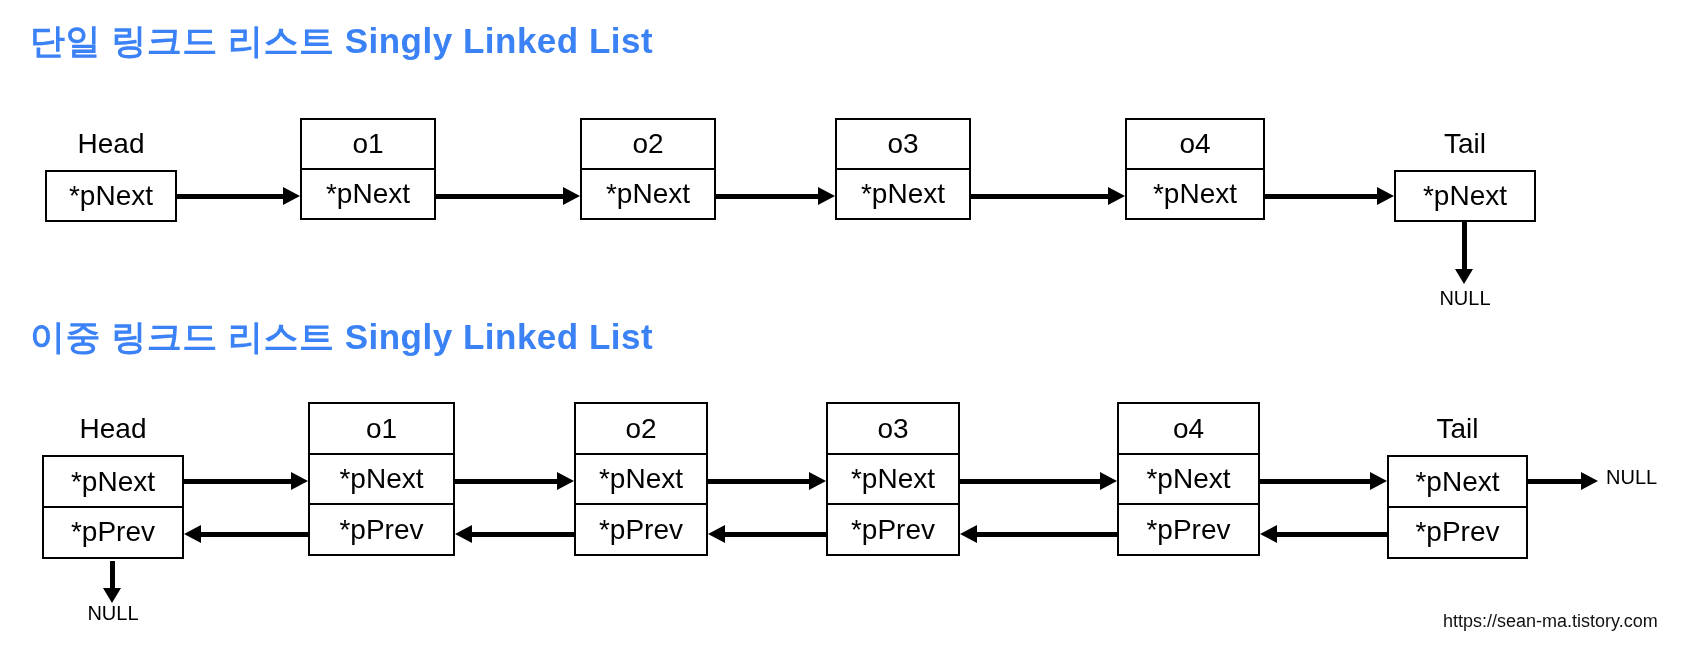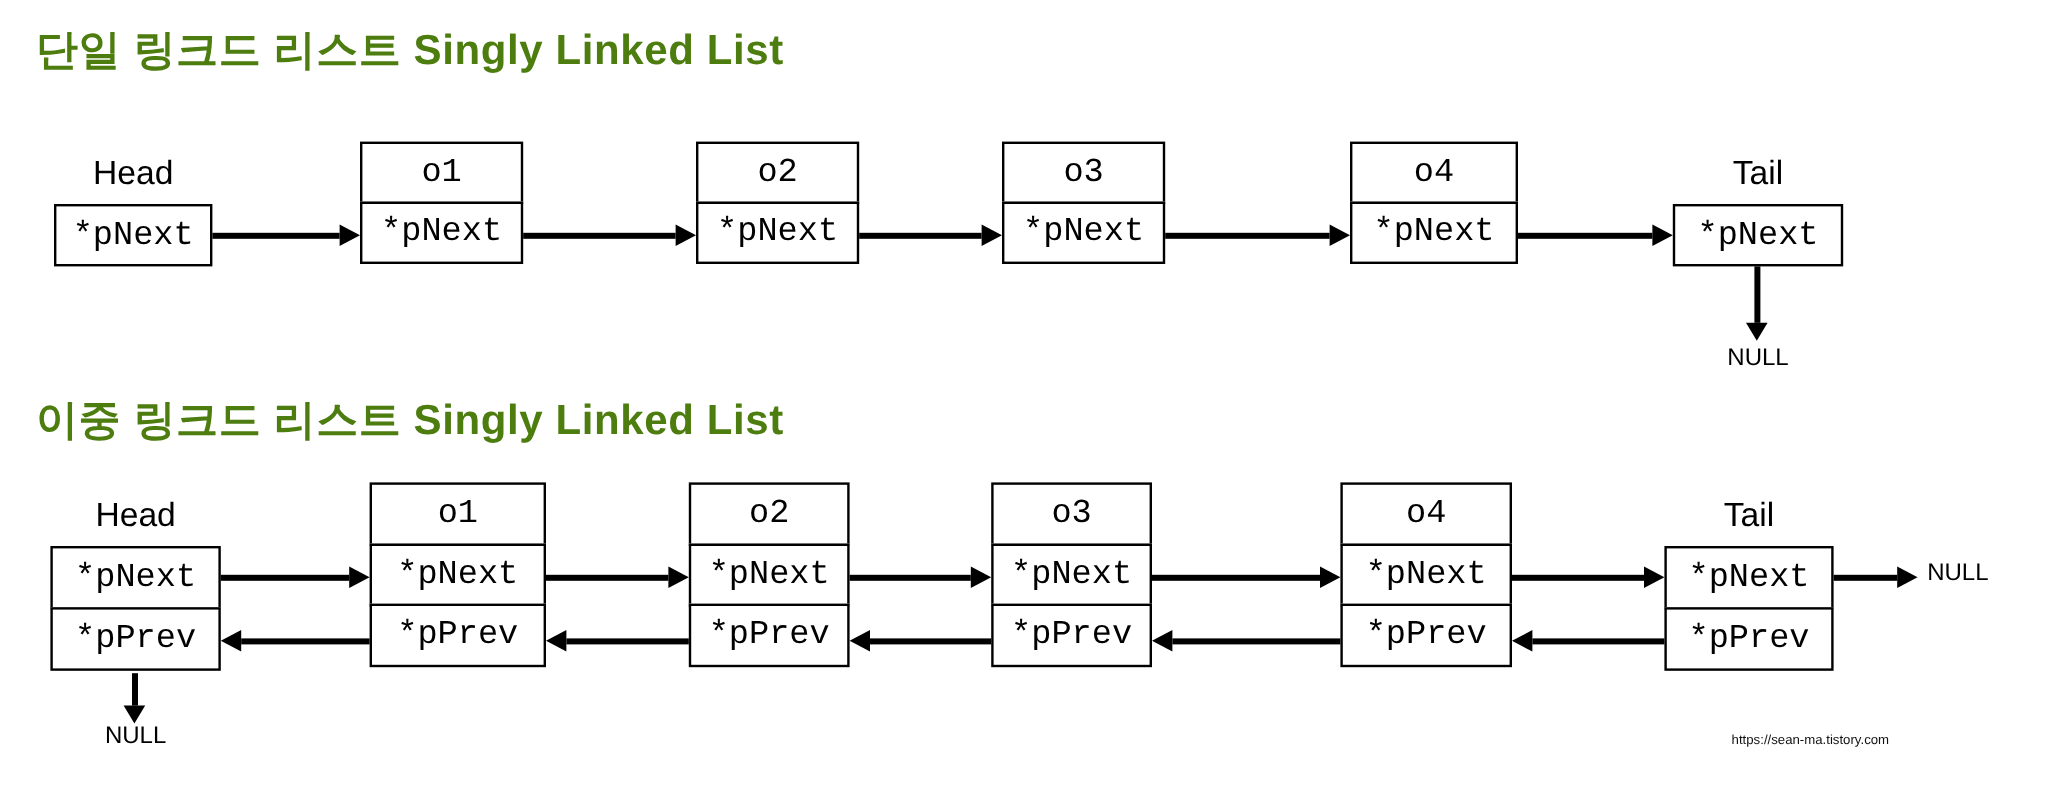--- a/index.html
+++ b/index.html
@@ -3,32 +3,32 @@
 <meta charset="utf-8">
 <style>
   html,body{margin:0;padding:0;}
   body{
     width:1708px;height:656px;background:#ffffff;position:relative;
     font-family:"Liberation Sans", sans-serif;color:#000;
     overflow:hidden;
   }
   .title{
     position:absolute;left:30px;font-size:35px;font-weight:700;
-    color:#4d7c0f;white-space:nowrap;letter-spacing:0.5px;
+    color:#3b82f6;white-space:nowrap;letter-spacing:0.5px;
   }
   .node{position:absolute;box-sizing:border-box;}
   .outer-label{
     height:52px;display:flex;align-items:center;justify-content:center;
     font-size:28px;box-sizing:border-box;text-align:center;
   }
   .outer-label.r2{height:53px;}
   .cell{
     height:52px;border:2.5px solid #000;background:#fff;
     display:flex;align-items:center;justify-content:center;
-    font-size:28px;box-sizing:border-box;margin-top:-2.5px;font-family:Liberation Mono, monospace;
+    font-size:28px;box-sizing:border-box;margin-top:-2.5px;
   }
   .cell.r2{height:53px;}
   .cell:first-child{margin-top:0;}
   .outer-label + .cell{margin-top:0;}
   .hline{position:absolute;height:5px;background:#000;}
   .hline.r::after{
     content:"";position:absolute;right:-17px;top:-7px;width:0;height:0;
     border-left:17px solid #000;border-top:9.5px solid transparent;border-bottom:9.5px solid transparent;
   }
   .hline.l::before{
@@ -38,21 +38,21 @@
   .vline{position:absolute;width:5px;background:#000;}
   .vline::after{
     content:"";position:absolute;bottom:-15px;left:-7px;width:0;height:0;
     border-top:15px solid #000;border-left:9.5px solid transparent;border-right:9.5px solid transparent;
   }
   .null-label{
     position:absolute;font-size:20px;font-weight:500;white-space:nowrap;
     text-align:center;
   }
   .watermark{
-    position:absolute;left:1443px;top:611px;font-size:11px;color:#111;
+    position:absolute;left:1443px;top:611px;font-size:18px;color:#111;
     white-space:nowrap;
   }
 </style>
 </head>
 <body>
 
 <div class="title" style="top:18px">단일 링크드 리스트 Singly Linked List</div>
 
 <div class="node" style="left:45px;top:118px;width:132px">
   <div class="outer-label">Head</div>
@@ -86,21 +86,21 @@
 
 <div class="hline r" style="left:177px;top:194px;width:106px"></div>
 <div class="hline r" style="left:436px;top:194px;width:127px"></div>
 <div class="hline r" style="left:716px;top:194px;width:102px"></div>
 <div class="hline r" style="left:971px;top:194px;width:137px"></div>
 <div class="hline r" style="left:1265px;top:194px;width:112px"></div>
 
 <div class="vline" style="left:1462px;top:222px;height:47px"></div>
 <div class="null-label" style="left:1400px;top:287px;width:130px">NULL</div>
 
-<div class="title" style="top:327px">이중 링크드 리스트 Singly Linked List</div>
+<div class="title" style="top:314px">이중 링크드 리스트 Singly Linked List</div>
 
 <div class="node" style="left:42px;top:402px;width:142px">
   <div class="outer-label r2">Head</div>
   <div class="cell r2">*pNext</div>
   <div class="cell r2">*pPrev</div>
 </div>
 
 <div class="node" style="left:308px;top:402px;width:147px">
   <div class="cell r2 header">o1</div>
   <div class="cell r2">*pNext</div>

